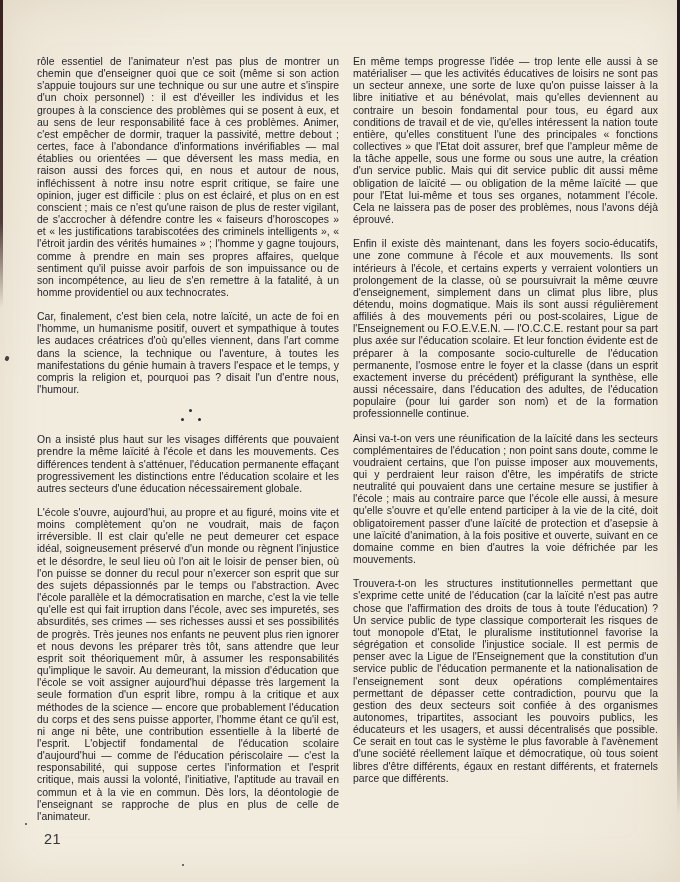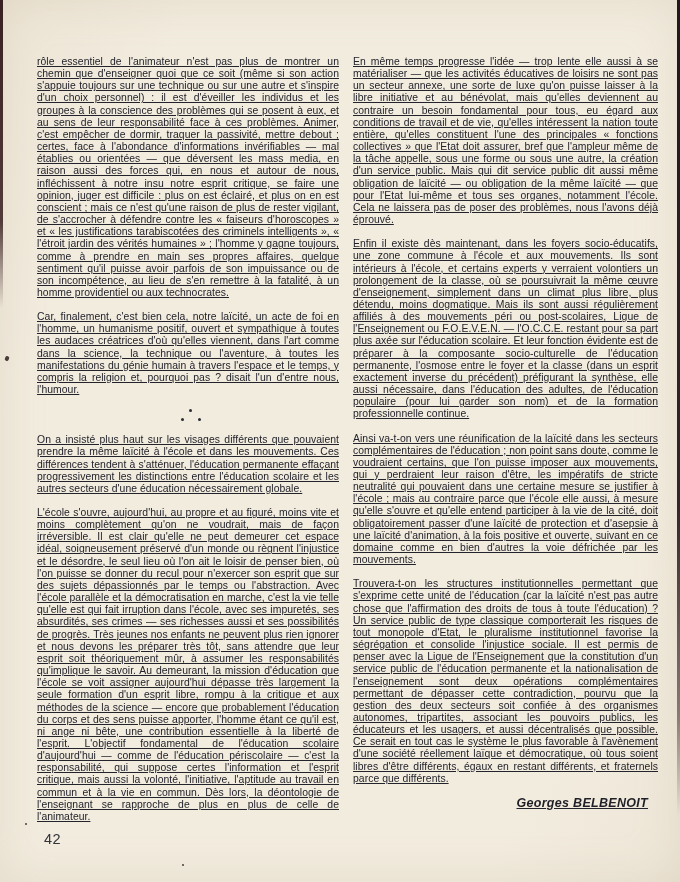--- a/index.html
+++ b/index.html
@@ -49,21 +49,20 @@
     top: 56px;
     width: 621px;
     display: flex;
     gap: 14px;
   }
   .col {
     font-size: 10.4px;
     line-height: 12.15px;
     text-align: justify;
     letter-spacing: 0.05px;
-    text-decoration: underline;
   }
   .col-left  { width: 302px; }
   .col-right { width: 305px; }
   .col p { margin: 0 0 12px 0; }
   .col p:last-child { margin-bottom: 4px; }
 
   
   .asterism {
     position: relative;
     height: 16px;
@@ -115,26 +114,25 @@
       </div>
       <p>On a insisté plus haut sur les visages différents que pouvaient prendre la même laïcité à l'école et dans les mouvements. Ces différences tendent à s'atténuer, l'éducation permanente effaçant progressivement les distinctions entre l'éducation scolaire et les autres secteurs d'une éducation nécessairement globale.</p>
       <p>L'école s'ouvre, aujourd'hui, au propre et au figuré, moins vite et moins complètement qu'on ne voudrait, mais de façon irréversible. Il est clair qu'elle ne peut demeurer cet espace idéal, soigneusement préservé d'un monde ou règnent l'injustice et le désordre, le seul lieu où l'on ait le loisir de penser bien, où l'on puisse se donner du recul pour n'exercer son esprit que sur des sujets dépassionnés par le temps ou l'abstraction. Avec l'école parallèle et la démocratisation en marche, c'est la vie telle qu'elle est qui fait irruption dans l'école, avec ses impuretés, ses absurdités, ses crimes — ses richesses aussi et ses possibilités de progrès. Très jeunes nos enfants ne peuvent plus rien ignorer et nous devons les préparer très tôt, sans attendre que leur esprit soit théoriquement mûr, à assumer les responsabilités qu'implique le savoir. Au demeurant, la mission d'éducation que l'école se voit assigner aujourd'hui dépasse très largement la seule formation d'un esprit libre, rompu à la critique et aux méthodes de la science — encore que probablement l'éducation du corps et des sens puisse apporter, l'homme étant ce qu'il est, ni ange ni bête, une contribution essentielle à la liberté de l'esprit. L'objectif fondamental de l'éducation scolaire d'aujourd'hui — comme de l'éducation périscolaire — c'est la responsabilité, qui suppose certes l'information et l'esprit critique, mais aussi la volonté, l'initiative, l'aptitude au travail en commun et à la vie en commun. Dès lors, la déontologie de l'enseignant se rapproche de plus en plus de celle de l'animateur.</p>
     </div>
 
     <div class="col col-right">
       <p>En même temps progresse l'idée — trop lente elle aussi à se matérialiser — que les activités éducatives de loisirs ne sont pas un secteur annexe, une sorte de luxe qu'on puisse laisser à la libre initiative et au bénévolat, mais qu'elles deviennent au contraire un besoin fondamental pour tous, eu égard aux conditions de travail et de vie, qu'elles intéressent la nation toute entière, qu'elles constituent l'une des principales « fonctions collectives » que l'Etat doit assurer, bref que l'ampleur même de la tâche appelle, sous une forme ou sous une autre, la création d'un service public. Mais qui dit service public dit aussi même obligation de laïcité — ou obligation de la même laïcité — que pour l'Etat lui-même et tous ses organes, notamment l'école. Cela ne laissera pas de poser des problèmes, nous l'avons déjà éprouvé.</p>
       <p>Enfin il existe dès maintenant, dans les foyers socio-éducatifs, une zone commune à l'école et aux mouvements. Ils sont intérieurs à l'école, et certains experts y verraient volontiers un prolongement de la classe, où se poursuivrait la même œuvre d'enseignement, simplement dans un climat plus libre, plus détendu, moins dogmatique. Mais ils sont aussi régulièrement affiliés à des mouvements péri ou post-scolaires, Ligue de l'Enseignement ou F.O.E.V.E.N. — l'O.C.C.E. restant pour sa part plus axée sur l'éducation scolaire. Et leur fonction évidente est de préparer à la composante socio-culturelle de l'éducation permanente, l'osmose entre le foyer et la classe (dans un esprit exactement inverse du précédent) préfigurant la synthèse, elle aussi nécessaire, dans l'éducation des adultes, de l'éducation populaire (pour lui garder son nom) et de la formation professionnelle continue.</p>
       <p>Ainsi va-t-on vers une réunification de la laïcité dans les secteurs complémentaires de l'éducation ; non point sans doute, comme le voudraient certains, que l'on puisse imposer aux mouvements, qui y perdraient leur raison d'être, les impératifs de stricte neutralité qui pouvaient dans une certaine mesure se justifier à l'école ; mais au contraire parce que l'école elle aussi, à mesure qu'elle s'ouvre et qu'elle entend participer à la vie de la cité, doit obligatoirement passer d'une laïcité de protection et d'asepsie à une laïcité d'animation, à la fois positive et ouverte, suivant en ce domaine comme en bien d'autres la voie défrichée par les mouvements.</p>
       <p>Trouvera-t-on les structures institutionnelles permettant que s'exprime cette unité de l'éducation (car la laïcité n'est pas autre chose que l'affirmation des droits de tous à toute l'éducation) ? Un service public de type classique comporterait les risques de tout monopole d'Etat, le pluralisme institutionnel favorise la ségrégation et consolide l'injustice sociale. Il est permis de penser avec la Ligue de l'Enseignement que la constitution d'un service public de l'éducation permanente et la nationalisation de l'enseignement sont deux opérations complémentaires permettant de dépasser cette contradiction, pourvu que la gestion des deux secteurs soit confiée à des organismes autonomes, tripartites, associant les pouvoirs publics, les éducateurs et les usagers, et aussi décentralisés que possible. Ce serait en tout cas le système le plus favorable à l'avènement d'une société réellement laïque et démocratique, où tous soient libres d'être différents, égaux en restant différents, et fraternels parce que différents.</p>
-      <div class="signature">Georges BELBENOIT</div>
     </div>
 
   </div>
 
-  <div class="page-number">42</div>
+  <div class="page-number">21</div>
 
   <div class="edge-left"></div>
   <div class="edge-right"></div>
   <div class="speck speck-a"></div>
   <div class="speck speck-b"></div>
   <div class="speck speck-c"></div>
 
 </div>
 
 </body></html>

